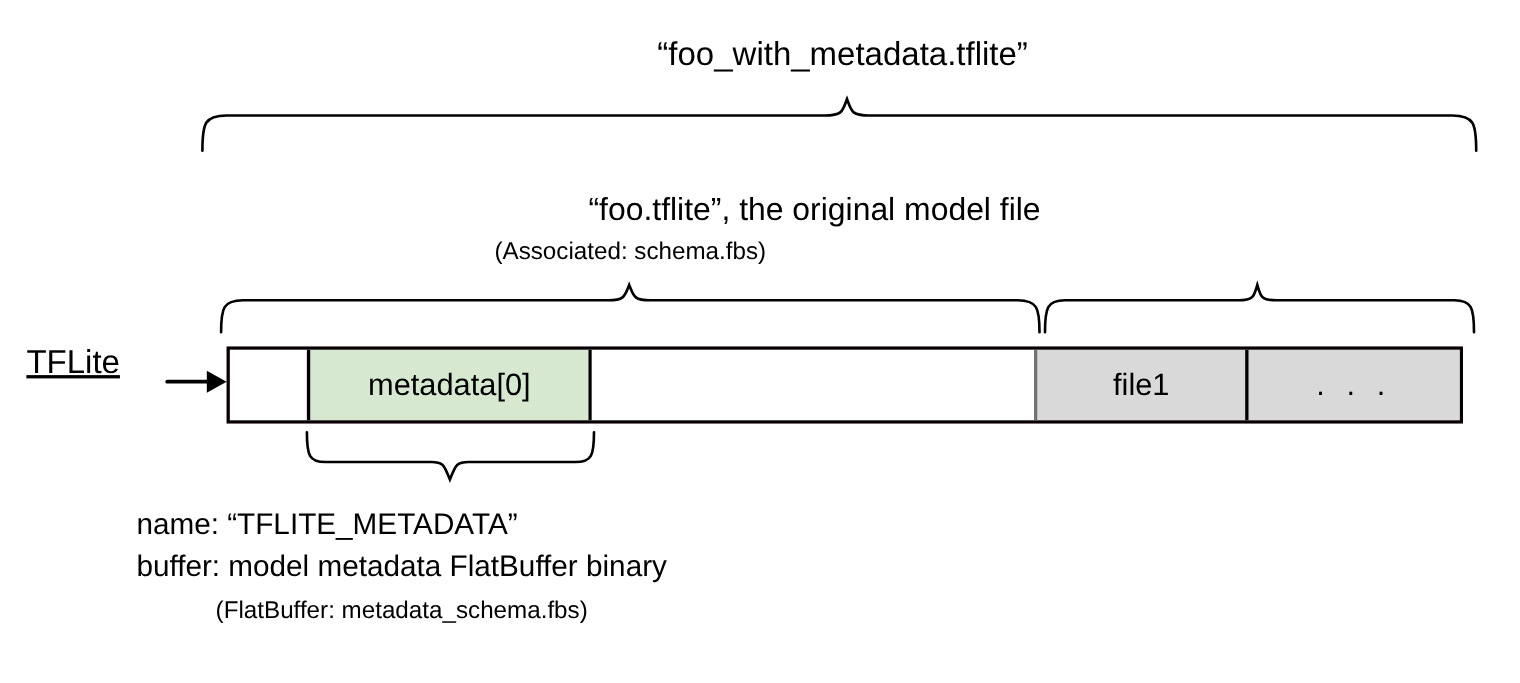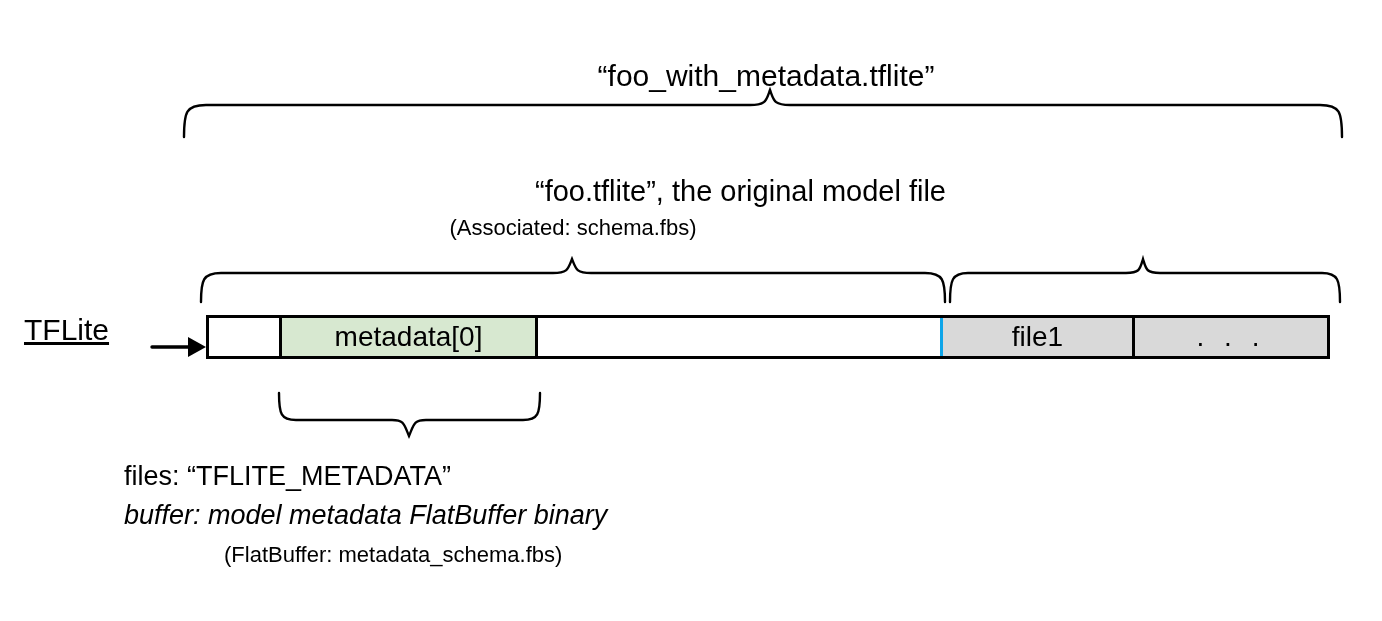--- a/index.html
+++ b/index.html
@@ -43,47 +43,46 @@
     text-align: left;
     line-height: 1.25;
   }
   .note-line {
     font-size: 27px;
     text-align: left;
   }
   .note-sub {
     font-size: 22px;
     text-align: left;
-    margin-left: 28px;
   }
 
   
   #bar {
     left: 206px;
     top: 315px;
     width: 1124px;
-    height: 44px;
+    height: 70px;
     box-sizing: border-box;
     border: 3px solid #000000;
     display: flex;
     background: #f9a8d4;
   }
   .seg {
     box-sizing: border-box;
     display: flex;
     align-items: center;
     justify-content: center;
     font-size: 28px;
     height: 100%;
     overflow: hidden;
   }
   .seg-empty       { width: 70px;  background: #ffffff; }
   .seg-metadata    { width: 259px; background: #d7e8d0; border-left: 3px solid #000; border-right: 3px solid #000; }
   .seg-rest        { width: 402px; background: #ffffff; }
-  .seg-file1       { width: 192px; background: #d9d9d9; border-left: 3px solid #0ea5e9; }
+  .seg-file1       { width: 192px; background: #d9d9d9; border-left: 3px solid #737373; }
   .seg-ellipsis    { width: 195px; background: #d9d9d9; border-left: 3px solid #000; letter-spacing: 6px; }
 
   
   #overlay {
     left: 0; top: 0;
     width: 1382px; height: 621px;
     pointer-events: none;
   }
   #overlay path, #overlay line, #overlay polygon {
     fill: none;
@@ -92,40 +91,40 @@
     stroke-linecap: round;
   }
   #overlay polygon.solid { fill: #000000; stroke: none; }
   #overlay line.arrow-shaft { stroke-width: 3.4; }
 </style>
 </head>
 <body>
 
 <div id="canvas">
 
-  <div class="abs txt title-main" style="left:186px; top:33px; width:1160px;margin-top:26px;">“foo_with_metadata.tflite”</div>
+  <div class="abs txt title-main" style="left:186px; top:33px; width:1160px;">“foo_with_metadata.tflite”</div>
 
   <div class="abs txt caption-big" style="left:200px; top:175px; width:746px;text-align:right;">“foo.tflite”, the original model file</div>
   <div class="abs txt caption-small" style="left:200px; top:216px; width:746px;">(Associated: schema.fbs)</div>
 
 
   <div class="abs side-label" style="left:24px; top:313px; width:130px;text-decoration:underline;">
     <div class="txt">TFLite</div>
   </div>
 
   <div class="abs" id="bar">
     <div class="seg seg-empty" style="background: rgb(255, 255, 255);"></div>
     <div class="seg seg-metadata" style="background: rgb(215, 232, 208);">metadata[0]</div>
     <div class="seg seg-rest" style="background: rgb(255, 255, 255);"></div>
     <div class="seg seg-file1" style="background: rgb(217, 217, 217);">file1</div>
     <div class="seg seg-ellipsis" style="background: rgb(217, 217, 217);">. . .</div>
   </div>
 
-  <div class="abs txt note-line" style="left:124px; top:461px;">files: “TFLITE_METADATA”</div>
-  <div class="abs txt note-line" style="left:124px; top:500px;font-style:italic;">buffer: model metadata FlatBuffer binary</div>
+  <div class="abs txt note-line" style="left:124px; top:461px;">name: “TFLITE_METADATA”</div>
+  <div class="abs txt note-line" style="left:124px; top:500px;">buffer: model metadata FlatBuffer binary</div>
   <div class="abs txt note-sub" style="left:196px; top:543px;">(FlatBuffer: metadata_schema.fbs)</div>
 
   <svg class="abs" id="overlay" viewBox="0 0 1382 621">
 
     <path d="M 184,137
              C 184,112 186,105 206,105
              L 750,105
              C 766,105 766,101 770,90
              C 774,101 774,105 790,105
              L 1320,105

